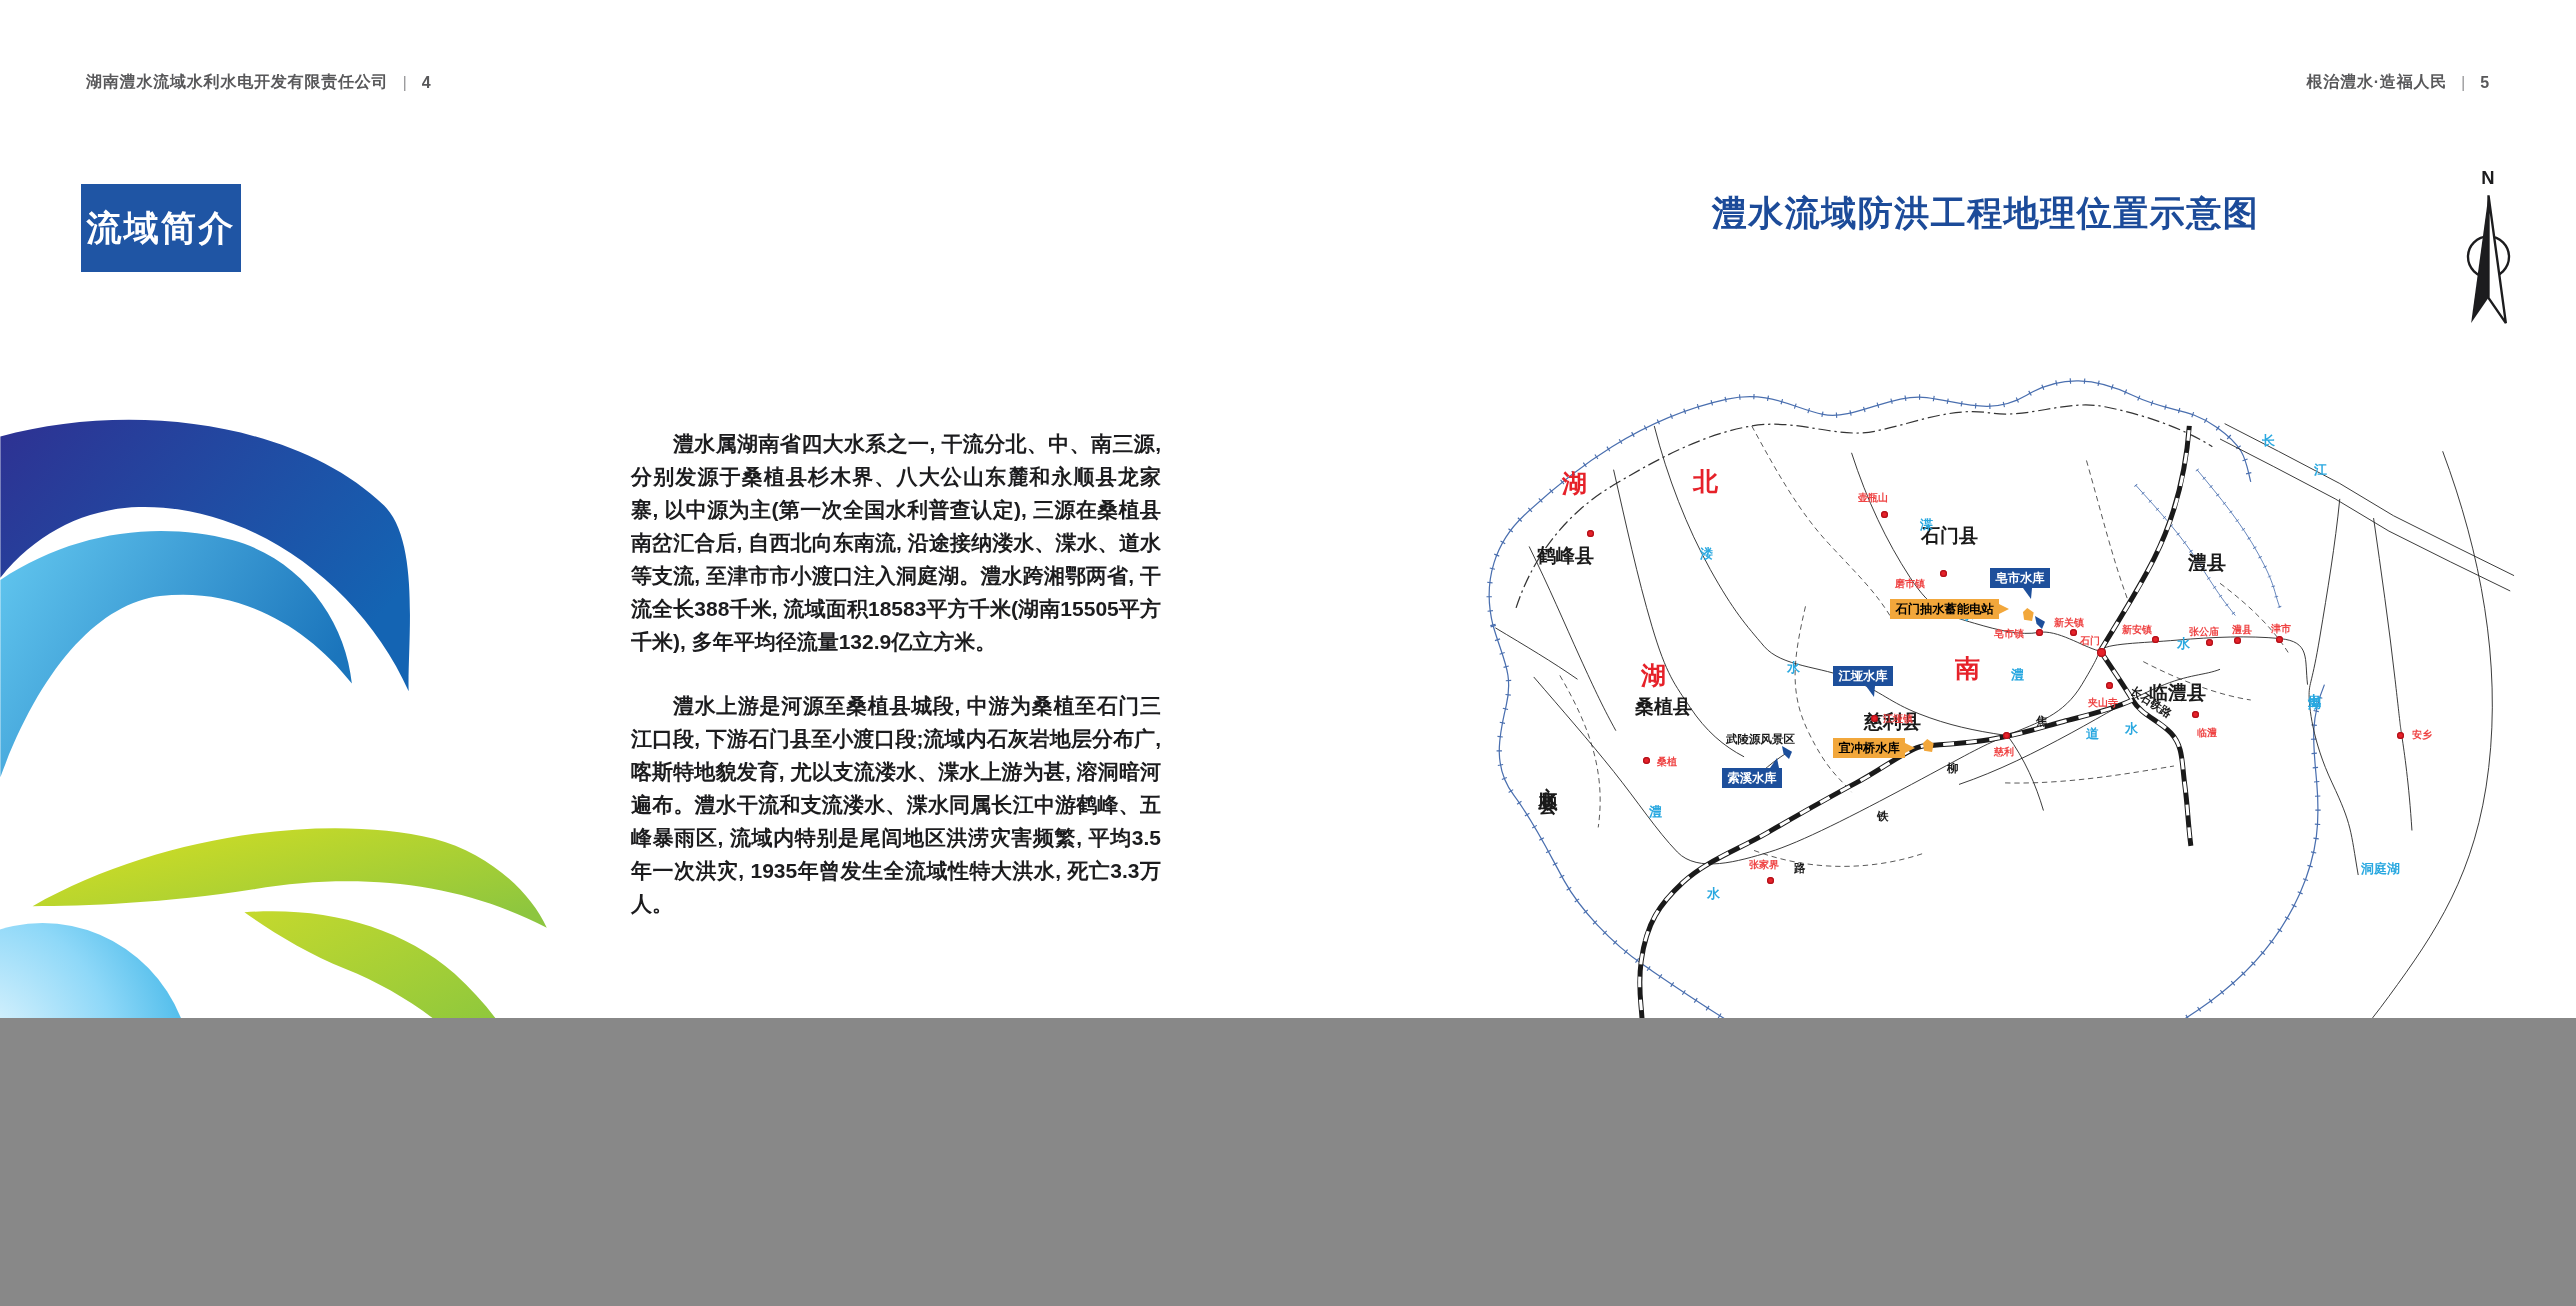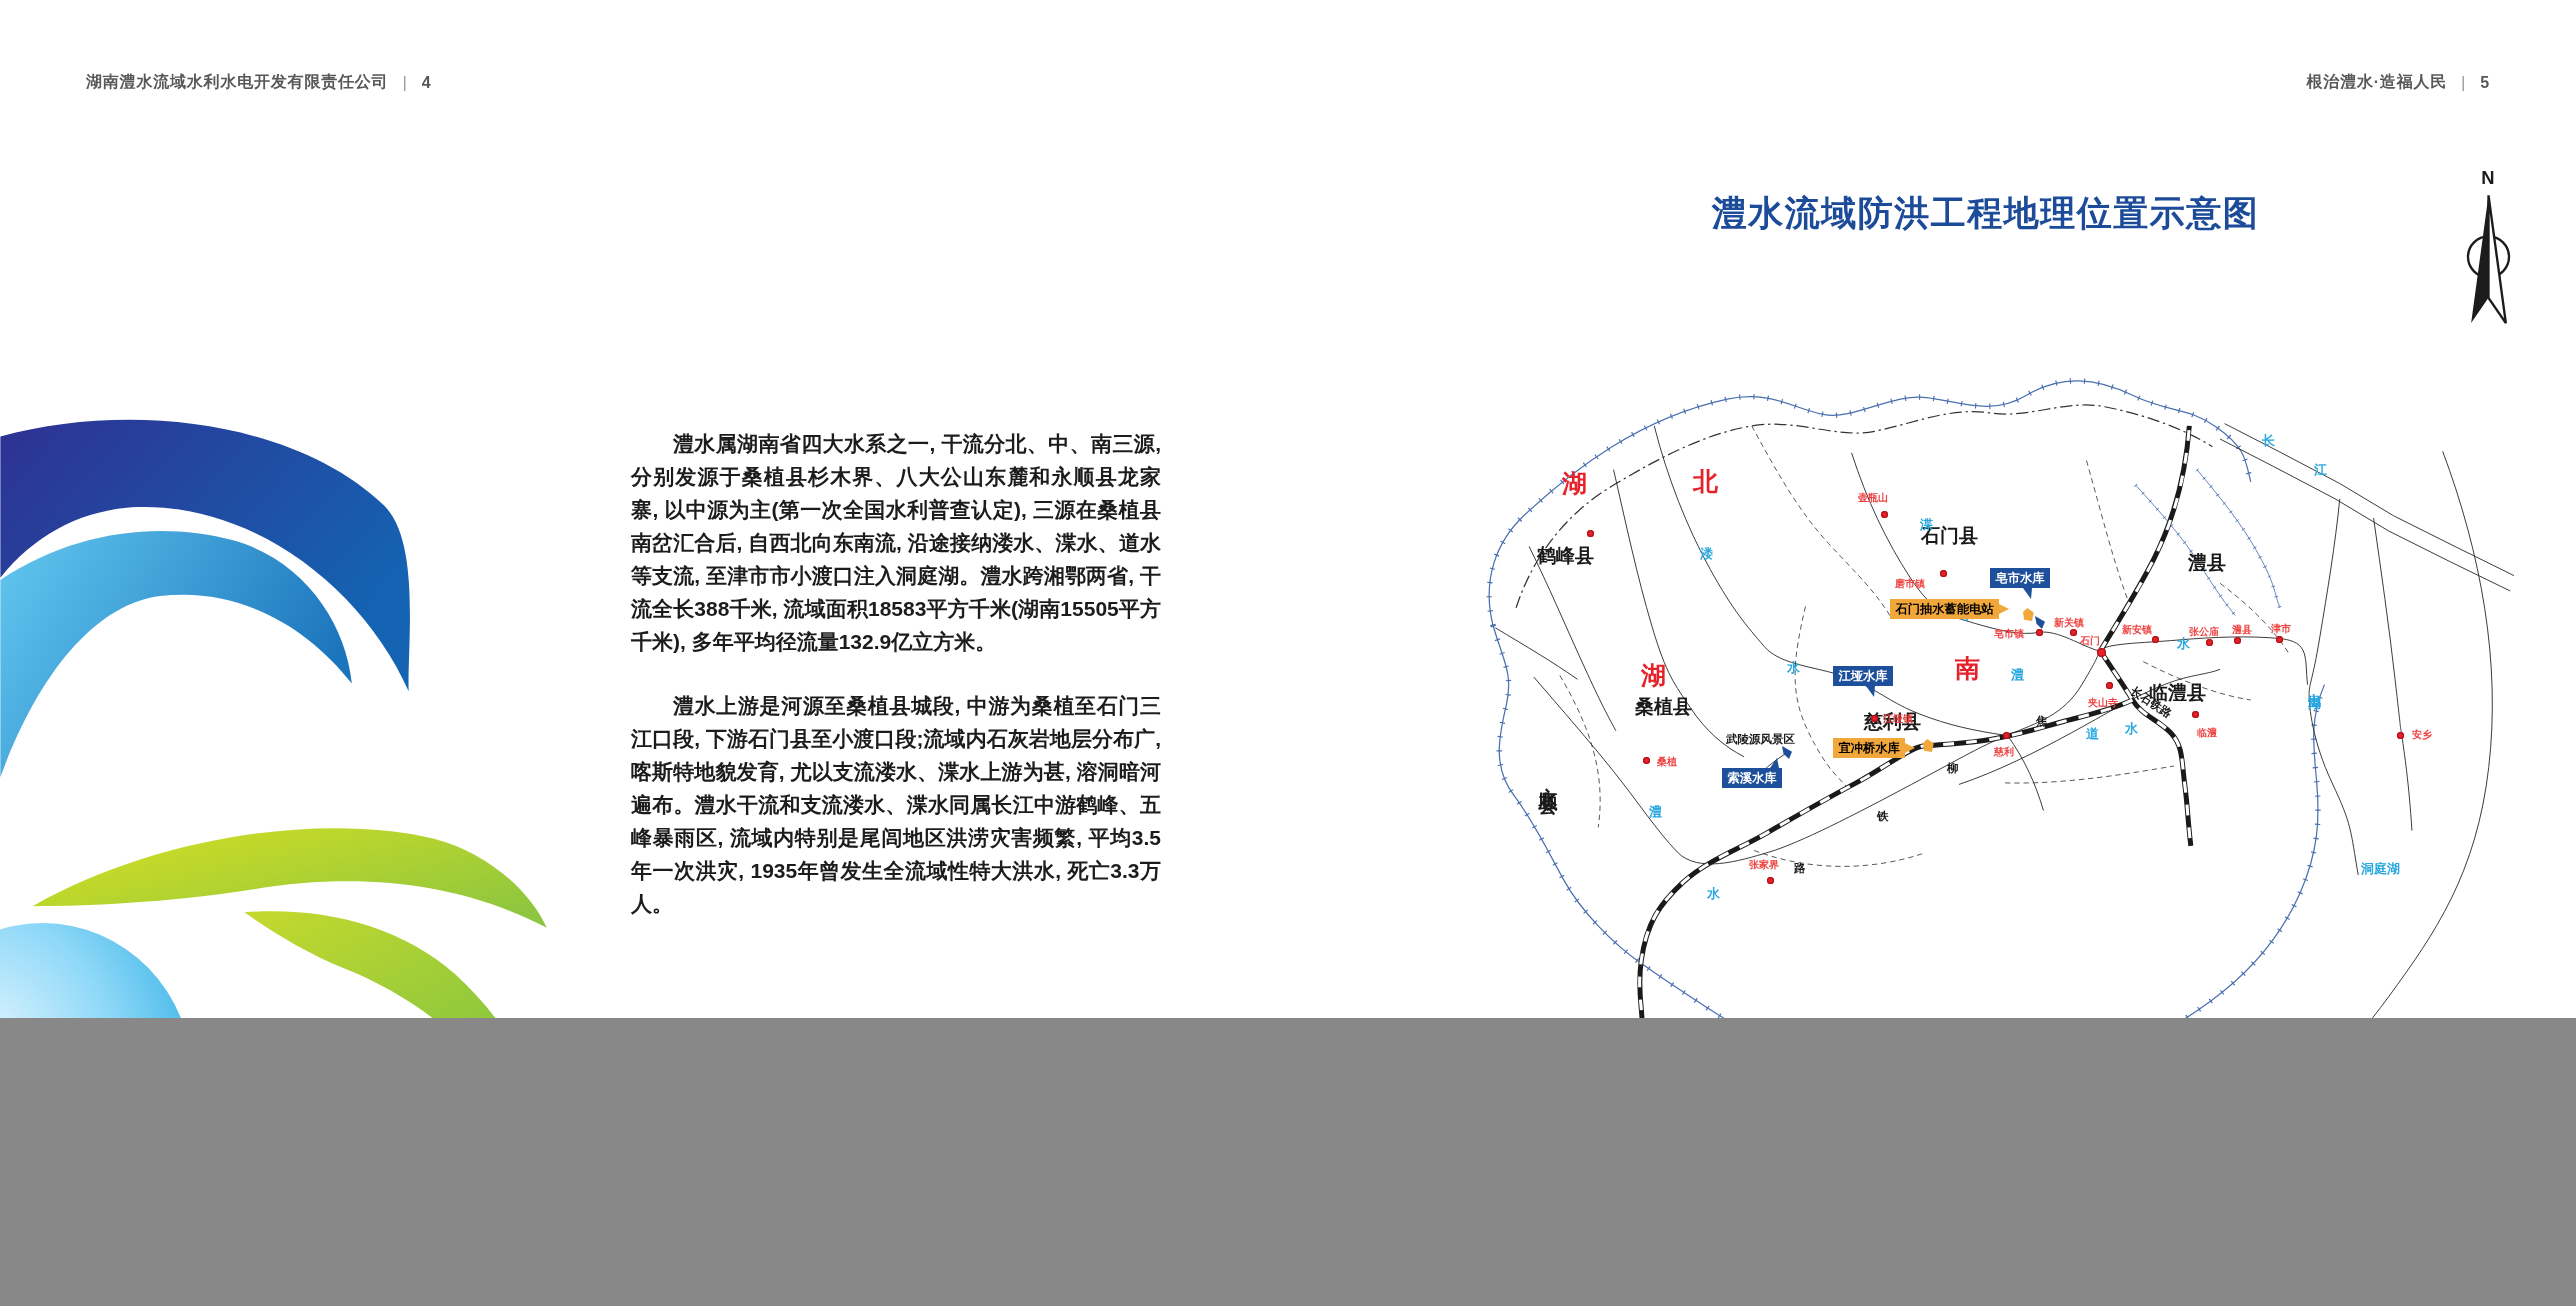--- a/index.html
+++ b/index.html
@@ -76,20 +76,21 @@
     <span>湖南澧水流域水利水电开发有限责任公司</span>
     <span class="sep">|</span>
     <span>4</span>
   </div>
   <div id="head-right" class="runhead">
     <span>根治澧水·造福人民</span>
     <span class="sep">|</span>
     <span>5</span>
   </div>
 
+  <div id="section-title-box">流域简介</div>
 
   <div id="body-text">
     <p>澧水属湖南省四大水系之一, 干流分北、中、南三源, 分别发源于桑植县杉木界、八大公山东麓和永顺县龙家寨, 以中源为主(第一次全国水利普查认定), 三源在桑植县南岔汇合后, 自西北向东南流, 沿途接纳溇水、渫水、道水等支流, 至津市市小渡口注入洞庭湖。澧水跨湘鄂两省, 干流全长388千米, 流域面积18583平方千米(湖南15505平方千米), 多年平均径流量132.9亿立方米。</p>
     <p>澧水上游是河源至桑植县城段, 中游为桑植至石门三江口段, 下游石门县至小渡口段;流域内石灰岩地层分布广, 喀斯特地貌发育, 尤以支流溇水、渫水上游为甚, 溶洞暗河遍布。澧水干流和支流溇水、渫水同属长江中游鹤峰、五峰暴雨区, 流域内特别是尾闾地区洪涝灾害频繁, 平均3.5年一次洪灾, 1935年曾发生全流域性特大洪水, 死亡3.3万人。</p>
   </div>
 
   <svg id="logo" viewBox="0 0 760 1161">
     <defs>
       <linearGradient id="gNavy" x1="0" y1="0" x2="1" y2="0.6">
         <stop offset="0" stop-color="#2e3192"></stop>

